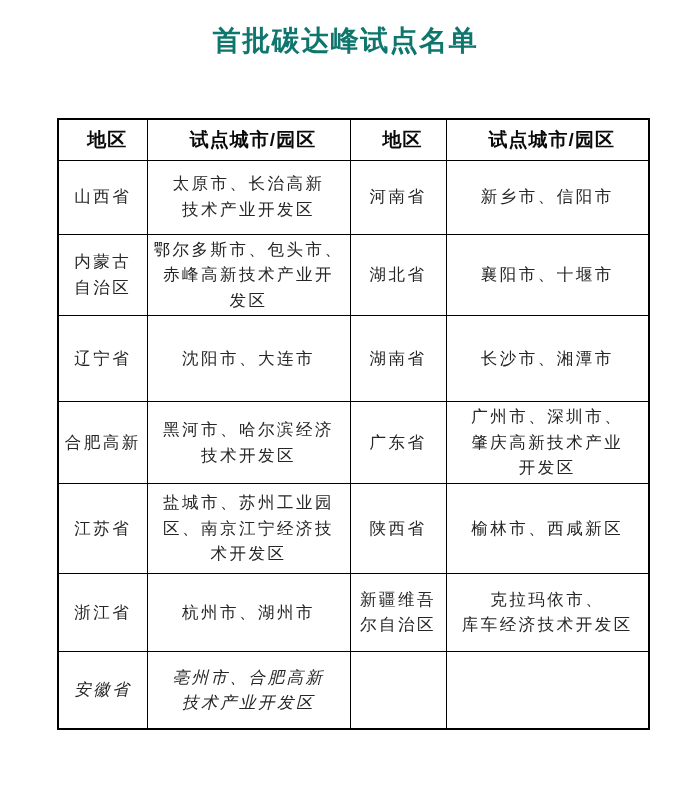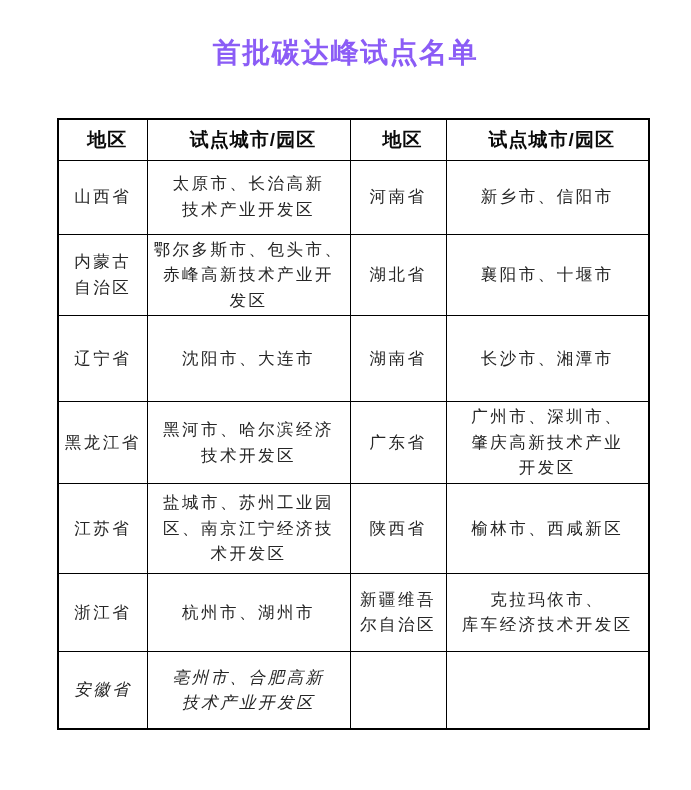--- a/index.html
+++ b/index.html
@@ -10,29 +10,29 @@
   .page {
     position: relative;
     width: 691px;
     height: 790px;
     background: #ffffff;
     overflow: hidden;
     font-family: "Liberation Serif", "DejaVu Serif", serif;
   }
   .title {
     position: absolute;
-    top: 34px;
+    top: 22px;
     left: 0;
     width: 100%;
     margin: 0;
     text-align: center;
     font-family: "Liberation Serif", "DejaVu Serif", serif;
     font-size: 28px;
     font-weight: 700;
-    color: #8b5cf6;
+    color: #0f766e;
     letter-spacing: 1.5px;
   }
   table.pilot {
     position: absolute;
     left: 57px;
     top: 118px;
     width: 591px;
     border-collapse: collapse;
     table-layout: fixed;
     border: 2px solid #000000;
@@ -109,21 +109,21 @@
         <td>湖北省</td>
         <td>襄阳市、十堰市</td>
       </tr>
       <tr>
         <td>辽宁省</td>
         <td>沈阳市、大连市</td>
         <td>湖南省</td>
         <td>长沙市、湘潭市</td>
       </tr>
       <tr>
-        <td>黑龙江省</td>
+        <td>合肥高新</td>
         <td>黑河市、哈尔滨经济
 技术开发区</td>
         <td>广东省</td>
         <td>广州市、深圳市、
 肇庆高新技术产业
 开发区</td>
       </tr>
       <tr>
         <td>江苏省</td>
         <td>盐城市、苏州工业园

